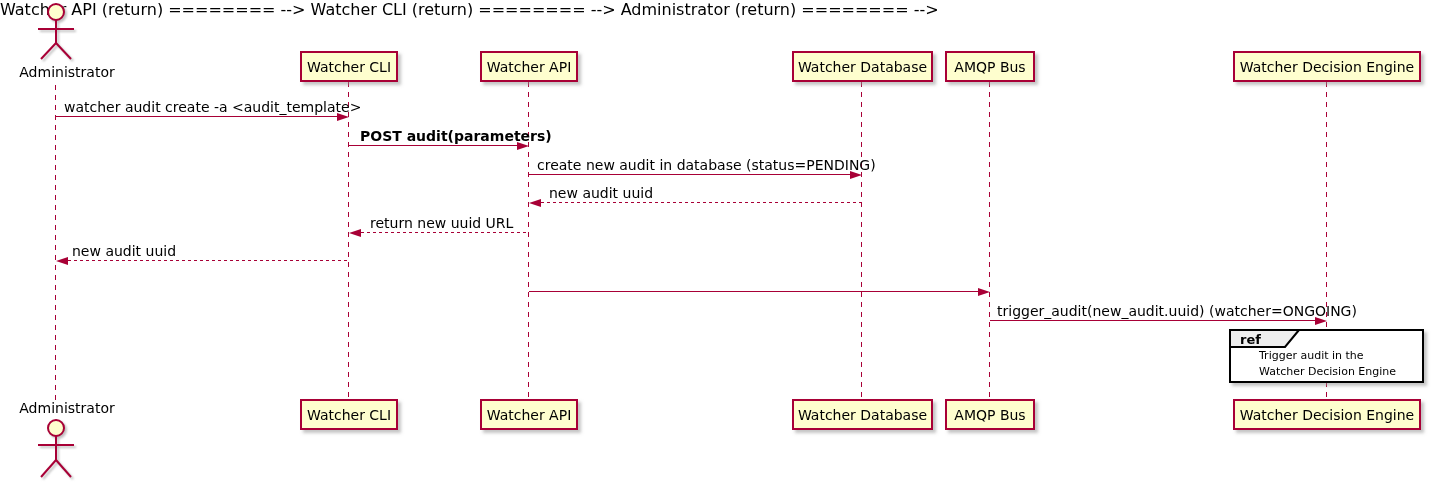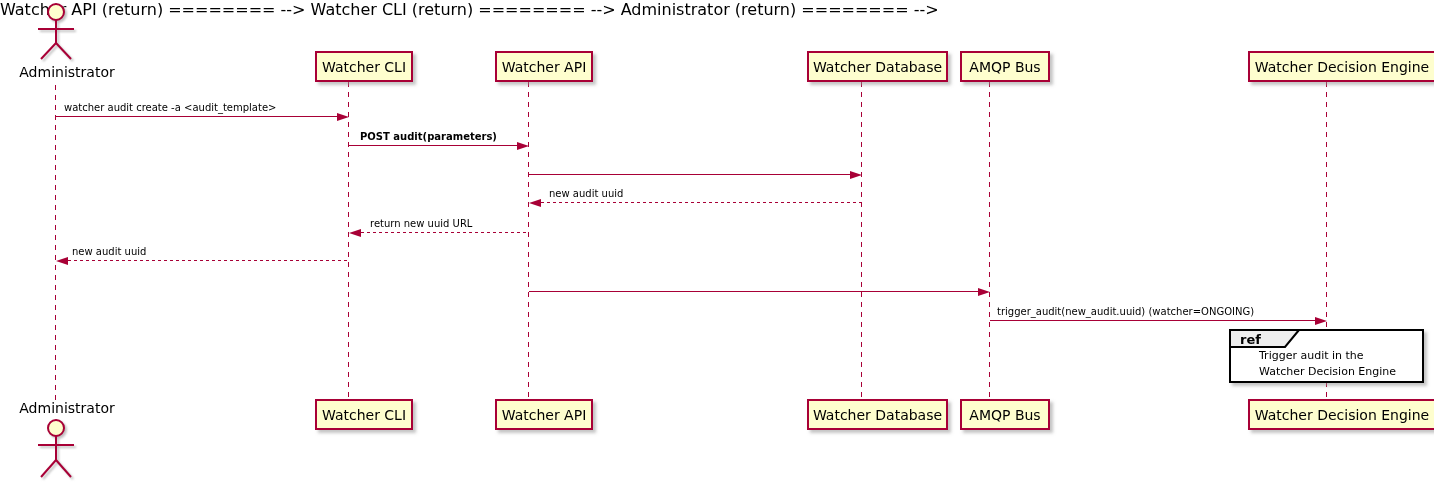--- a/index.html
+++ b/index.html
@@ -6,29 +6,28 @@
   #canvas{
     position:relative;width:1434px;height:486px;background:#ffffff;overflow:hidden;
     font-family:"DejaVu Sans","Liberation Sans",sans-serif;color:#000;
   }
   .pbox{
     position:absolute;box-sizing:border-box;height:31px;top:51px;
     background:#FEFECE;border:2px solid #A80036;
     display:flex;align-items:center;justify-content:center;
     font-size:14px;white-space:nowrap;
     box-shadow:3px 3px 3px rgba(150,150,150,0.55);
-    margin-left:15px;
   }
   .pbox.bottom{top:399px;}
   .lifeline{
     position:absolute;width:1px;
     background-image:repeating-linear-gradient(to bottom,#A80036 0 5px,transparent 5px 10px);
   }
   .msg-label{
-    position:absolute;font-size:10px;line-height:17px;height:17px;white-space:nowrap;
+    position:absolute;font-size:14px;line-height:17px;height:17px;white-space:nowrap;
   }
   .mline-solid{position:absolute;height:0;border-top:1px solid #A80036;}
   .mline-dashed{
     position:absolute;height:1px;
     background-image:repeating-linear-gradient(to right,#A80036 0 3px,transparent 3px 6px);
   }
   .arr-r{position:absolute;width:0;height:0;
     border-left:12px solid #A80036;border-top:4px solid transparent;border-bottom:4px solid transparent;}
   .arr-l{position:absolute;width:0;height:0;
     border-right:12px solid #A80036;border-top:4px solid transparent;border-bottom:4px solid transparent;}
@@ -96,20 +95,21 @@
   <div class="msg-label" style="left:64px;top:99px;">watcher audit create -a &lt;audit_template&gt;</div>
   <div class="mline-solid" style="left:56px;top:116px;width:281px;"></div>
   <div class="arr-r" style="left:337px;top:113px;"></div>
 
   
   <div class="msg-label" style="left:360px;top:128px;font-weight:bold;">POST audit(parameters)</div>
   <div class="mline-solid" style="left:349px;top:145px;width:168px;"></div>
   <div class="arr-r" style="left:517px;top:142px;"></div>
 
   
+  <div class="msg-label" style="left:537px;top:157px;">create new audit in database (status=PENDING)</div>
   <div class="mline-solid" style="left:529px;top:174px;width:321px;"></div>
   <div class="arr-r" style="left:850px;top:171px;"></div>
 
    Watcher API (return) ======== --&gt;
   <div class="msg-label" style="left:549px;top:185px;">new audit uuid</div>
   <div class="mline-dashed" style="left:541px;top:202px;width:321px;"></div>
   <div class="arr-l" style="left:529px;top:199px;"></div>
 
    Watcher CLI (return) ======== --&gt;
   <div class="msg-label" style="left:370px;top:215px;">return new uuid URL</div>

